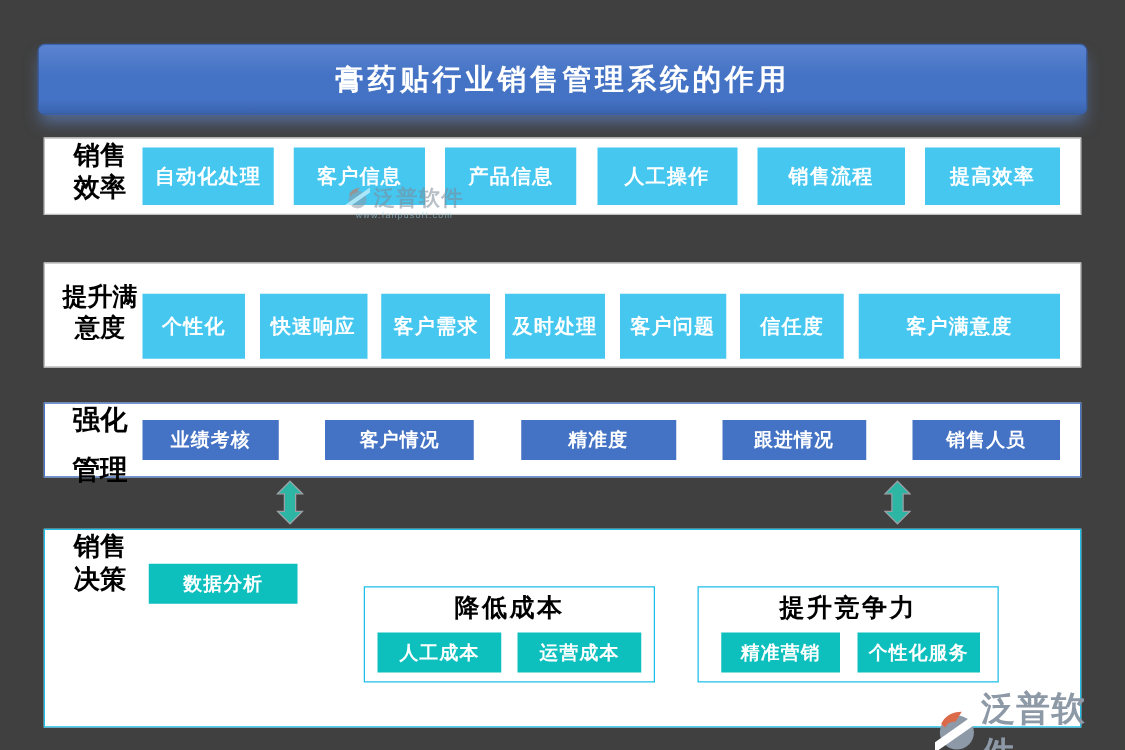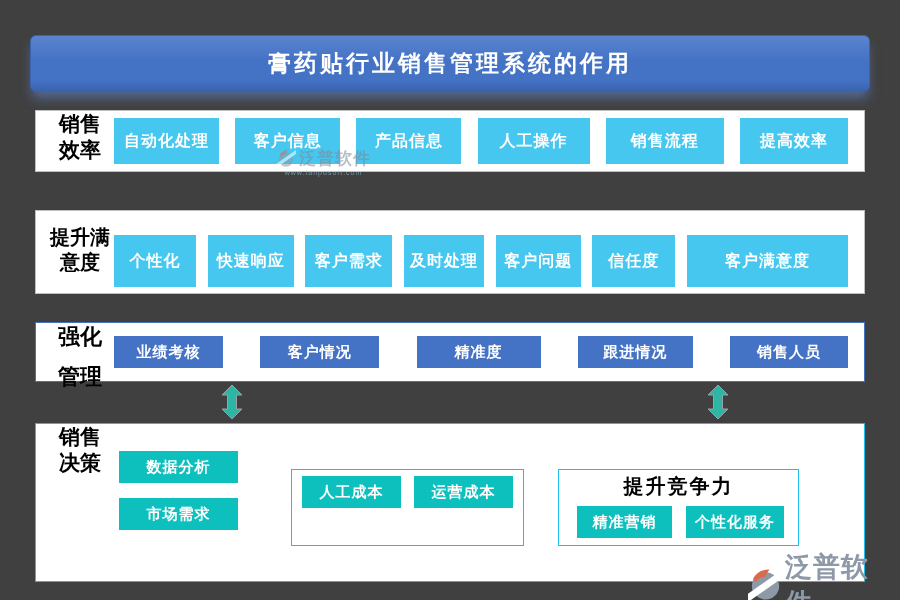--- a/index.html
+++ b/index.html
@@ -129,23 +129,23 @@
     <path d="M11 1 L21 11 H15.5 V25 H21 L11 35 L1 25 H6.5 V11 H1 Z" fill="#2EB6A5" stroke="#9aa0a6" stroke-width="1"></path>
   </svg>
 
   <div class="row row4">
     <div class="rlabel">
       <span>销售</span>
       <span>决策</span>
     </div>
 
     <div class="chip teal stack-chip stack-0">数据分析</div>
-    <div class="chip teal stack-chip stack-1">市场需求</div>
 
     <div class="group group-1">
+      <div class="group-title">降低成本</div>
       <div class="group-chips">
         <div class="chip teal gchip-w1">人工成本</div>
         <div class="chip teal gchip-w1">运营成本</div>
       </div>
     </div>
 
     <div class="group group-2">
       <div class="group-title">提升竞争力</div>
       <div class="group-chips">
         <div class="chip teal gchip-w2">精准营销</div>

